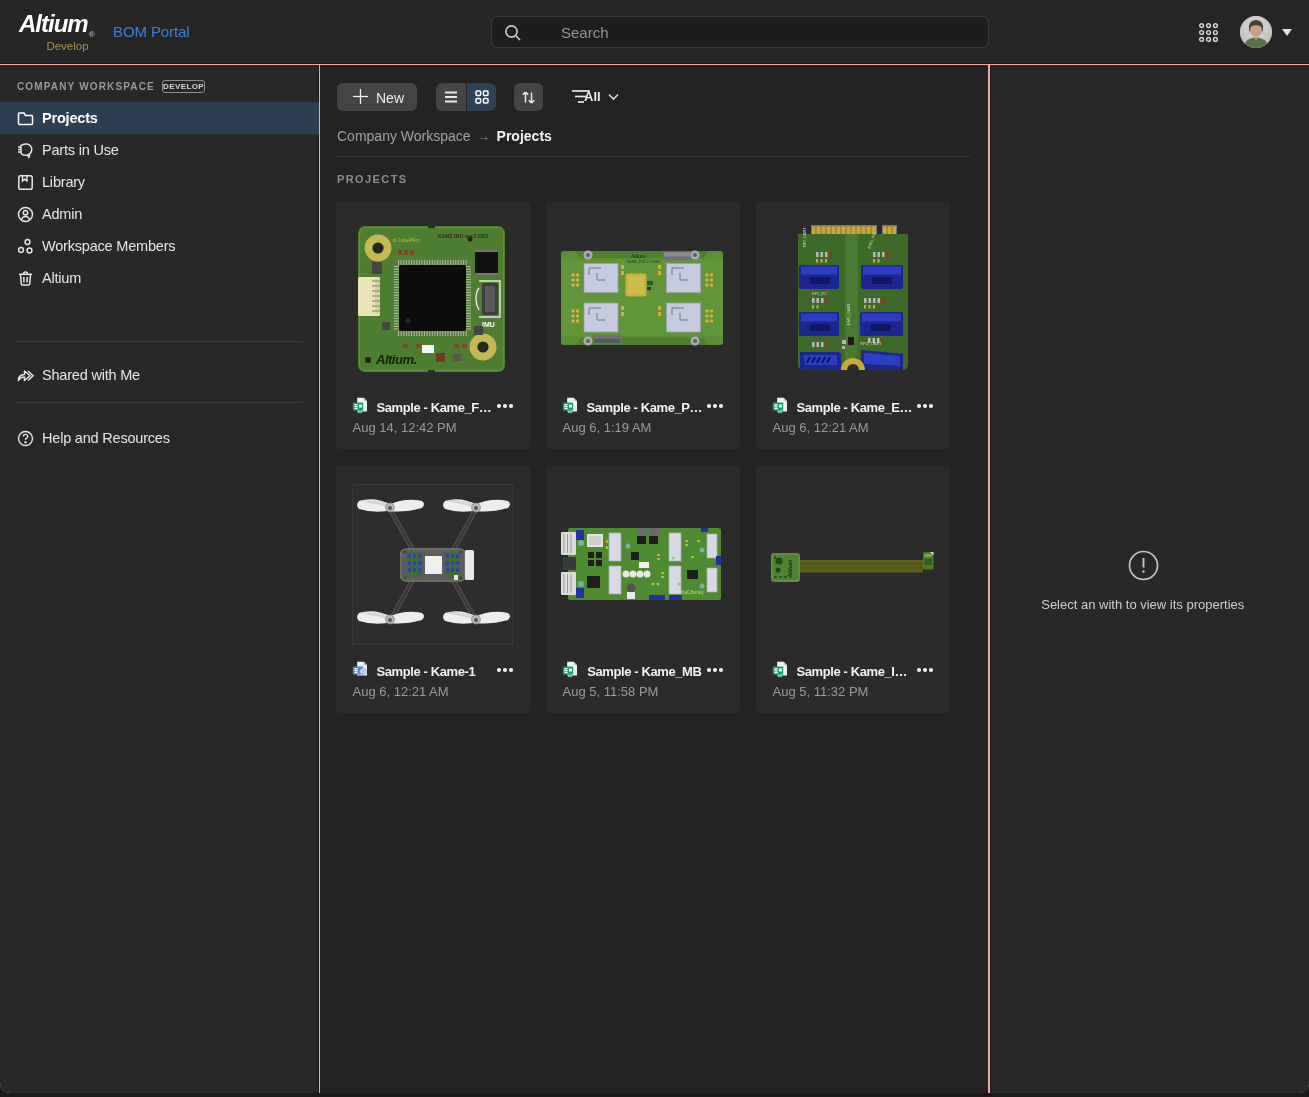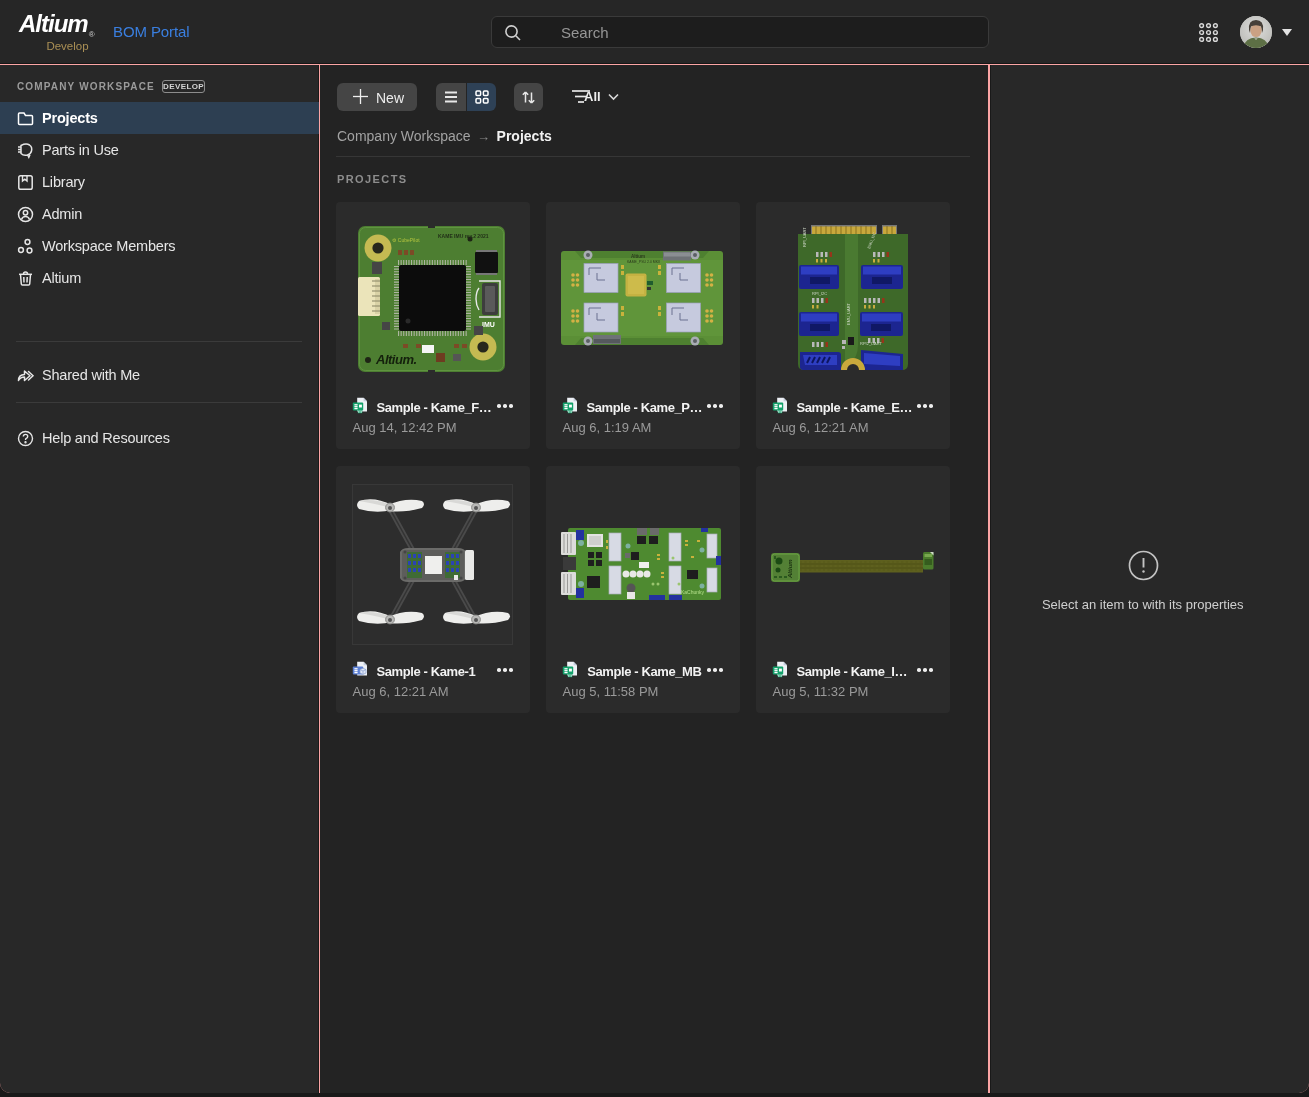--- a/index.html
+++ b/index.html
@@ -868,15 +868,15 @@
       <div class="date">Aug 5, 11:32 PM</div>
     </div>
   </div>
 
   <div class="rpanel">
     <svg class="rp-icon" width="31" height="31" viewBox="0 0 31 31" fill="none">
       <circle cx="15.5" cy="15.5" r="14" stroke="#c3c3c3" stroke-width="1.7"></circle>
       <line x1="15.5" y1="8" x2="15.5" y2="17.5" stroke="#c3c3c3" stroke-width="1.9"></line>
       <circle cx="15.5" cy="21.5" r="1.2" fill="#c3c3c3"></circle>
     </svg>
-    <div class="rp-text">Select an item to with its properties</div>
+    <div class="rp-text">Select an with to view its properties</div>
   </div>
 </div>
 
 </body></html>

